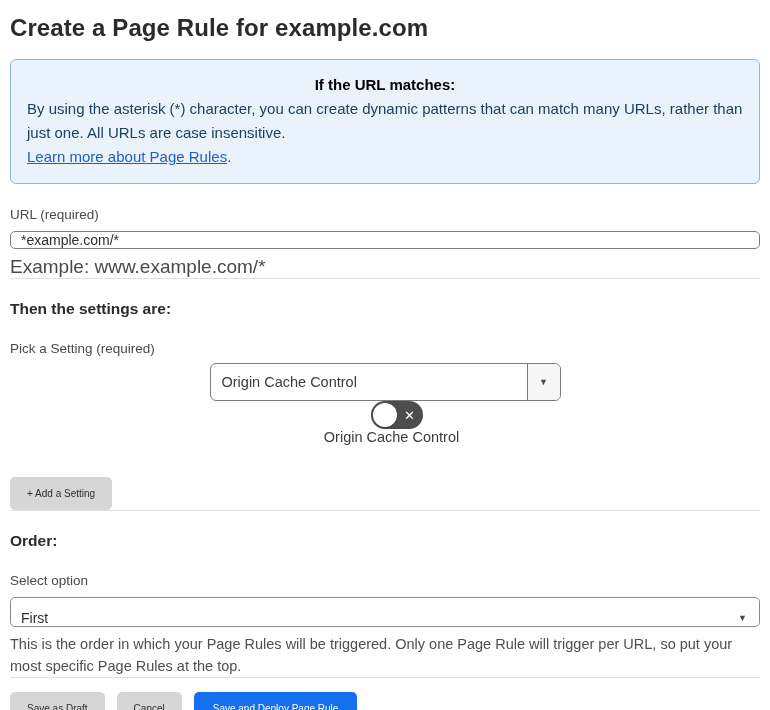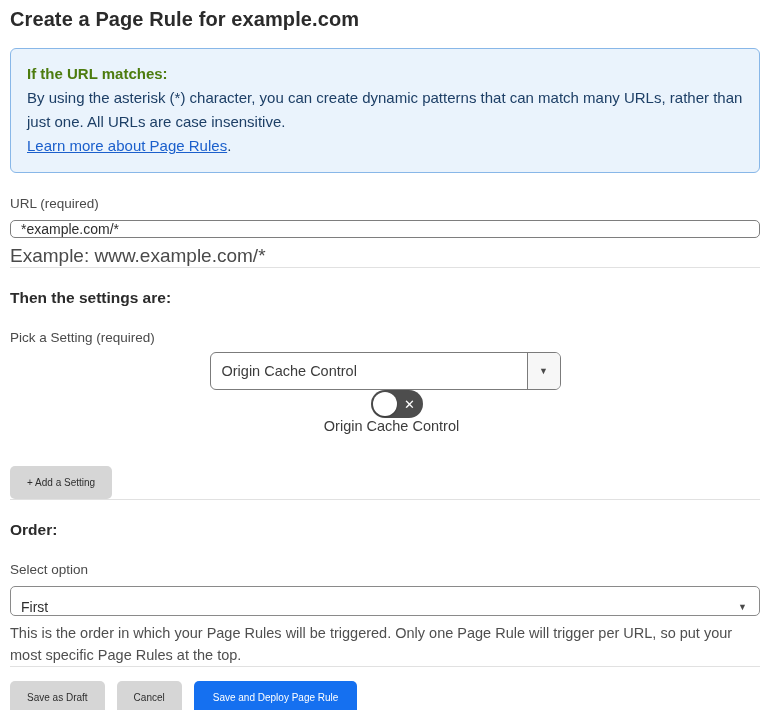--- a/index.html
+++ b/index.html
@@ -6,39 +6,41 @@
   html, body { background: #ffffff; }
   body {
     width: 770px;
     height: 710px;
     font-family: "Liberation Sans", "DejaVu Sans", sans-serif;
     color: #2e2e2e;
     padding: 8px 10px 0 10px;
     overflow: hidden;
   }
   .page-title {
-    font-size: 20px;
+    font-size: 24px;
     font-weight: bold;
     color: #2b2b2b;
+    margin-top: 6px;
     letter-spacing: 0.1px;
   }
   .info-box {
     margin-top: 17px;
     background: #eaf3fc;
     border: 1px solid #88b7e8;
     border-radius: 6px;
     padding: 13px 16px 14px 16px;
     color: #1d3f66;
     font-size: 15px;
     line-height: 24px;
   }
   .info-box .info-heading {
     font-weight: bold;
     font-size: 15px;
-    color: #4d7c0f;
+    color: #000000;
+    text-align: center;
   }
   .info-box .info-body { margin-top: 0; }
   .info-link-line { margin-top: 0; }
   .info-link {
     color: #1b5fcc;
     text-decoration: underline;
     cursor: pointer;
   }
   .field-label {
     font-size: 13.5px;

